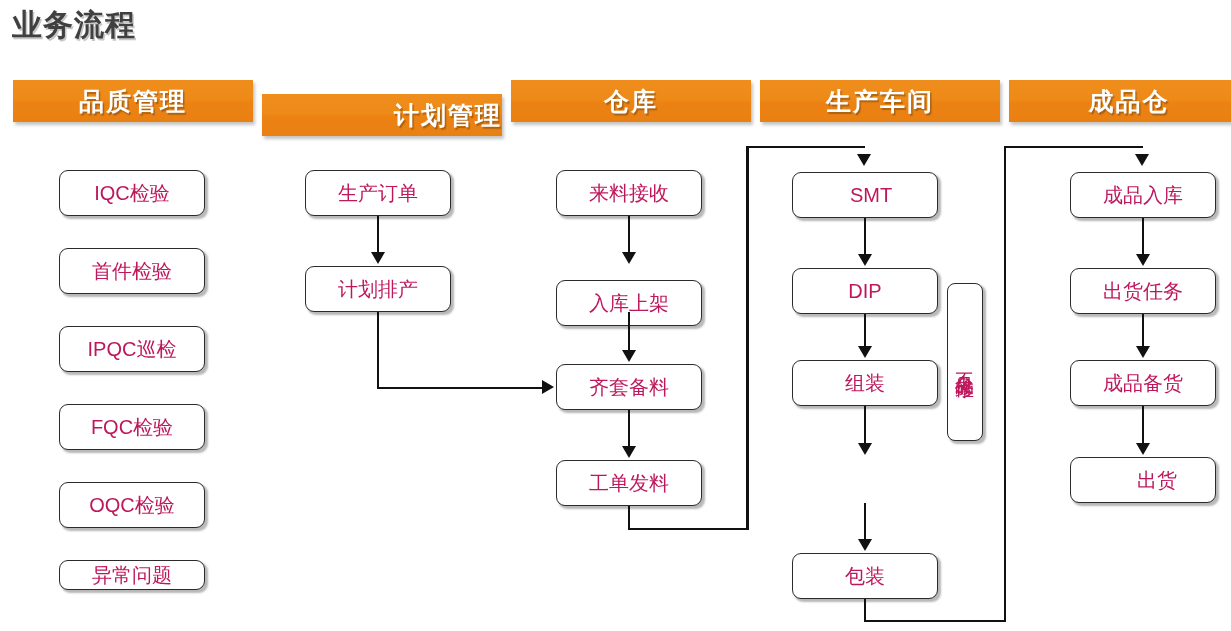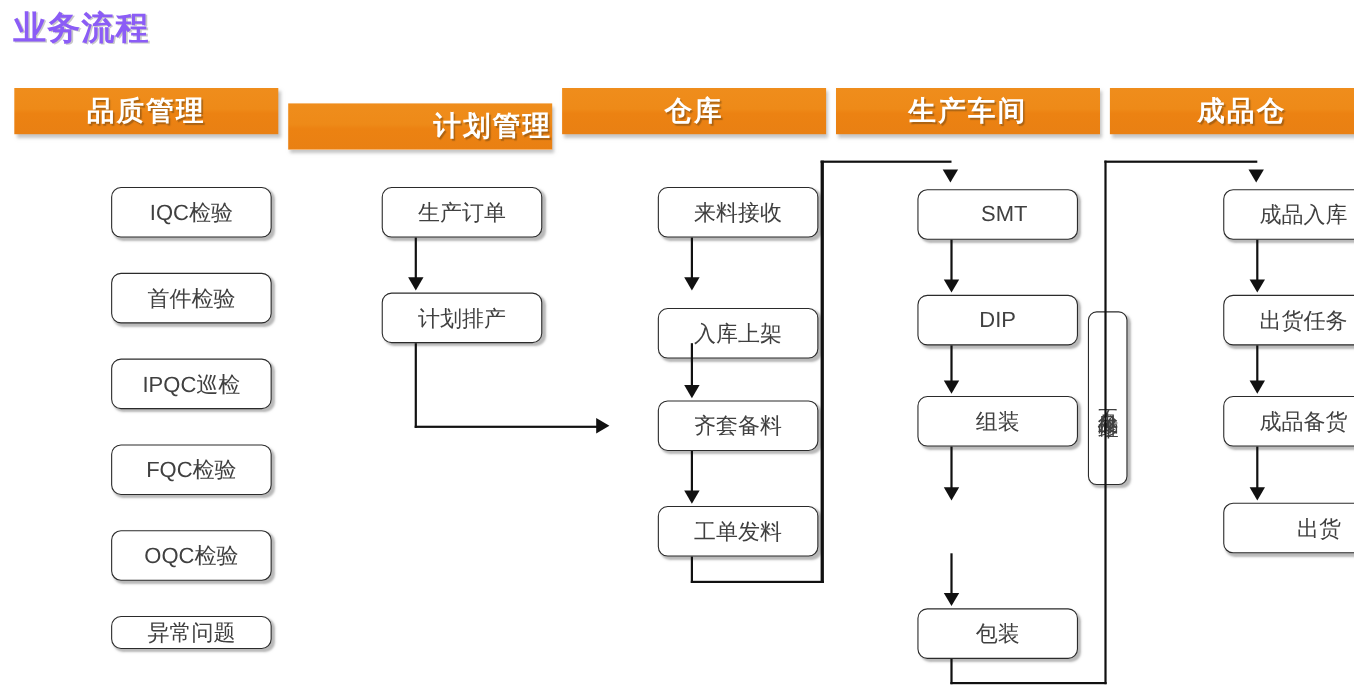--- a/index.html
+++ b/index.html
@@ -14,21 +14,21 @@
     background: #ffffff;
     font-family: "Liberation Sans", "DejaVu Sans", sans-serif;
     overflow: hidden;
   }
   #page-title {
     position: absolute;
     left: 12px;
     top: 5px;
     font-size: 30px;
     font-weight: bold;
-    color: #8b5cf6;
+    color: #404040;
     letter-spacing: 1px;
     text-shadow: 1.5px 1.5px 0 rgba(190,190,190,0.85);
     white-space: nowrap;
   }
   .col-header {
     position: absolute;
     height: 42px;
     line-height: 42px;
     text-align: center;
     color: #ffffff;
@@ -40,28 +40,27 @@
     text-shadow: 1.5px 1.5px 1px rgba(90,60,20,0.45);
     white-space: nowrap;
     overflow: hidden;
   }
   .node {
     position: absolute;
     box-sizing: border-box;
     background: #ffffff;
     border: 1.6px solid #2b2b2b;
     border-radius: 9px;
-    color: #404040;
+    color: #be185d;
     font-size: 20px;
     display: flex;
     align-items: center;
     justify-content: center;
     box-shadow: 2.5px 2.5px 2px rgba(160,160,160,0.75);
     white-space: nowrap;
-    margin-left: 42px;
   }
   .node.vertical {
     writing-mode: vertical-rl;
     text-orientation: upright;
     letter-spacing: 2px;
     line-height: 1;
     border-radius: 8px;
     font-size: 19px;
   }
   .ln {

